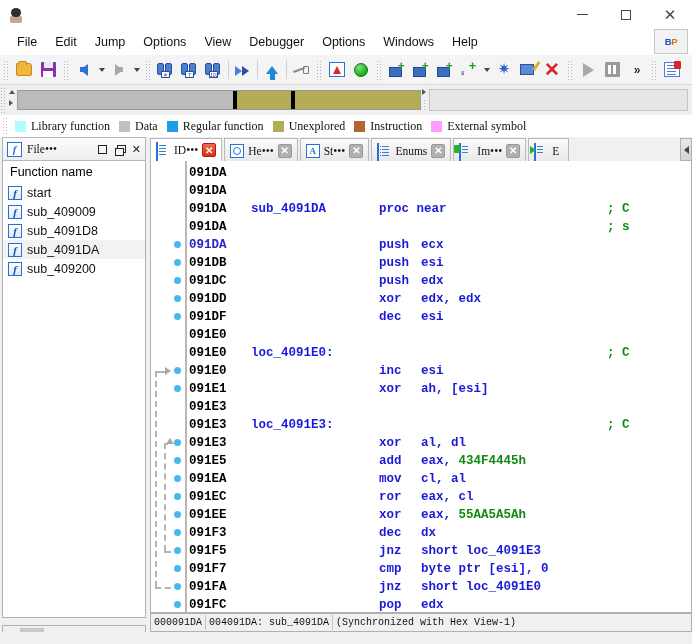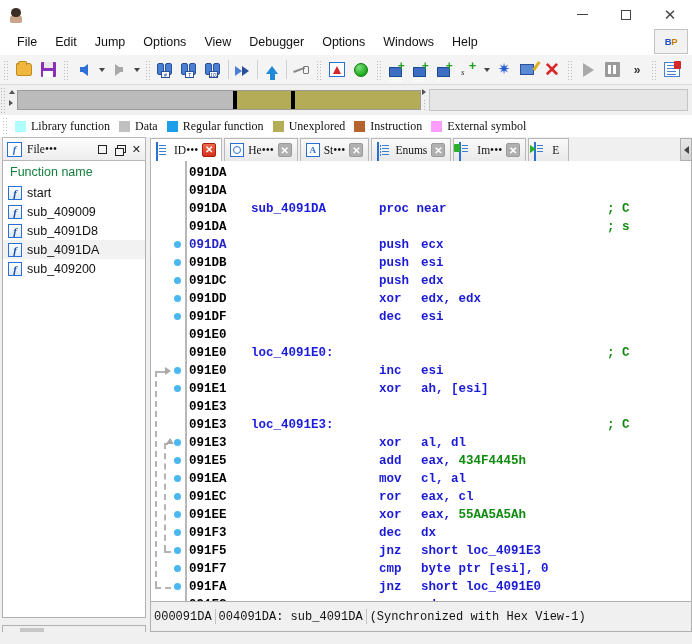--- a/index.html
+++ b/index.html
@@ -192,21 +192,21 @@
     font-size: 11px; color: #2a6fd6; line-height: 13px; text-align:center; font-weight:bold;
   }
   .ph-title { font-size: 11.5px; color: #111; font-family:"Liberation Serif",serif; letter-spacing:0px;}
   .ph-btns { margin-left:auto; display:flex; align-items:center; padding-right:4px; gap:8px;}
   .ph-b { font-size: 11px; color: #222; line-height:1; }
   .ph-sq { width:9px;height:9px;border:1.4px solid #222; display:block;}
   .ph-rest { width:9px;height:9px;position:relative; display:block;}
   .ph-rest:before{content:"";position:absolute;left:2px;top:0;width:7px;height:6px;border:1.3px solid #222;}
   .ph-rest:after{content:"";position:absolute;left:0;top:3px;width:7px;height:6px;border:1.3px solid #222;background:#f5f5f5;}
 
-  .tabs { position:absolute; left:150px; top:0; right:0; height:25px; display:flex; align-items:center;}
+  .tabs { position:absolute; left:150px; top:0; right:0; height:25px; display:flex; align-items:flex-end;}
   .tab {
     height: 24px; display: flex; align-items: center; padding: 0 5px;
     background: linear-gradient(#fafafa,#e8e8e8);
     border: 1px solid #b8b8b8; border-bottom: none;
     margin-right: 2px; flex: none;
   }
   .tab.active { background: #ffffff; border-bottom: 1px solid #ffffff; }
   .tab-ico { width: 14px; height: 14px; margin-right: 4px; flex:none; position:relative;}
   .tab-lbl { font-size: 11.5px; color: #111; font-family:"Liberation Serif",serif; white-space:nowrap; margin-right:4px;}
   .tab-x {
@@ -239,21 +239,21 @@
   .tab-scroll .tri { width:0;height:0;border-top:4px solid transparent;border-bottom:4px solid transparent;border-right:5px solid #444;}
 
   
   .funcpanel {
     position: absolute; left: 2px; top: 161px; width: 144px; height: 457px;
     background: #ffffff; border: 1px solid #b0b0b0; border-top: none;
     overflow: hidden;
   }
   .func-colhdr {
     height: 22px; display: flex; align-items: center; padding-left: 7px;
-    font-size: 12.5px; color: #15803d; background: #ffffff;
+    font-size: 12.5px; color: #000000; background: #ffffff;
     font-family: "Liberation Sans", sans-serif;
   }
   .func-row {
     height: 19px; display: flex; align-items: center; padding-left: 5px;
   }
   .func-row.sel { background: #f2f2f2; }
   .func-f {
     width: 14px; height: 14px; flex: none; margin-right: 5px;
     border: 1px solid #2a6fd6; background: linear-gradient(#ffffff,#dce9fb);
     font-family: "Liberation Serif", serif; font-style: italic; font-weight: bold;
@@ -312,24 +312,24 @@
     border-left:6px solid #a8a8a8;
   }
   .jhead-up {
     position: absolute; width:0;height:0;
     border-left:4px solid transparent;border-right:4px solid transparent;
     border-bottom:6px solid #a8a8a8;
   }
 
   
   .statusbar {
-    position: absolute; left: 150px; bottom: 12px; right: 0; height: 31px;
+    position: absolute; left: 150px; bottom: 12px; right: 0; height: 19px;
     background: #f0f0f0; border: 1px solid #b0b0b0;
     display: flex; align-items: center;
-    font-family: "Liberation Mono", monospace; font-size: 12px; color: #111;
+    font-family: "Liberation Mono", monospace; font-size: 10px; color: #111;
   }
   .sb-cell { padding: 0 3px; height: 100%; display:flex; align-items:center; white-space:nowrap;}
   .sb-div { width:1px; height: 15px; background: #c4c4c4; }
   .bottom-strip {
     position: absolute; left:0; bottom:0; width: 692px; height: 12px;
     background: #f0f0f0; overflow:hidden;
     font-family:"Liberation Sans",sans-serif; font-size: 11px; color:#333;
     padding-left: 4px;
   }
 </style>

